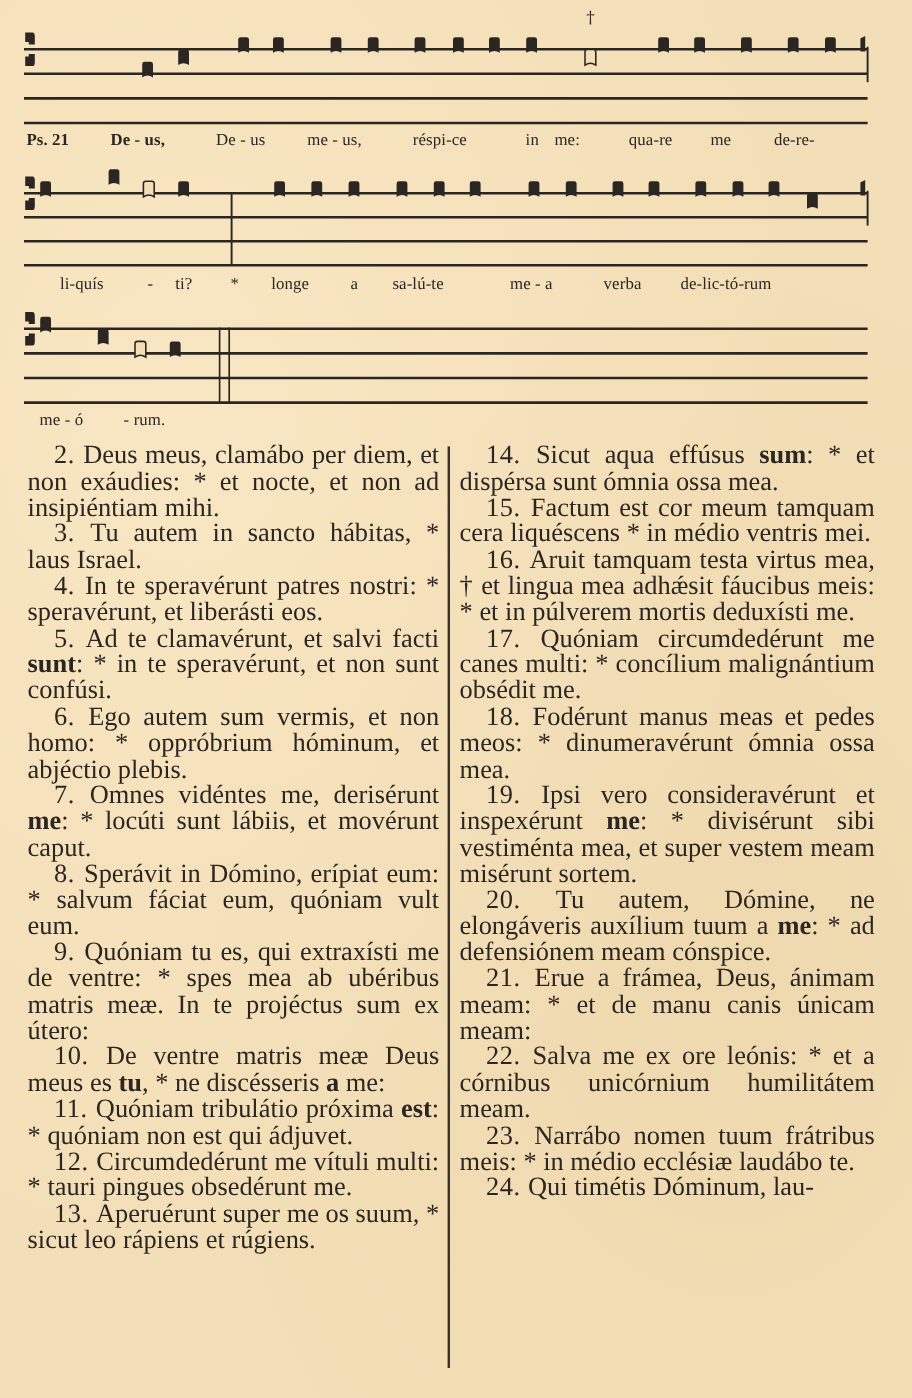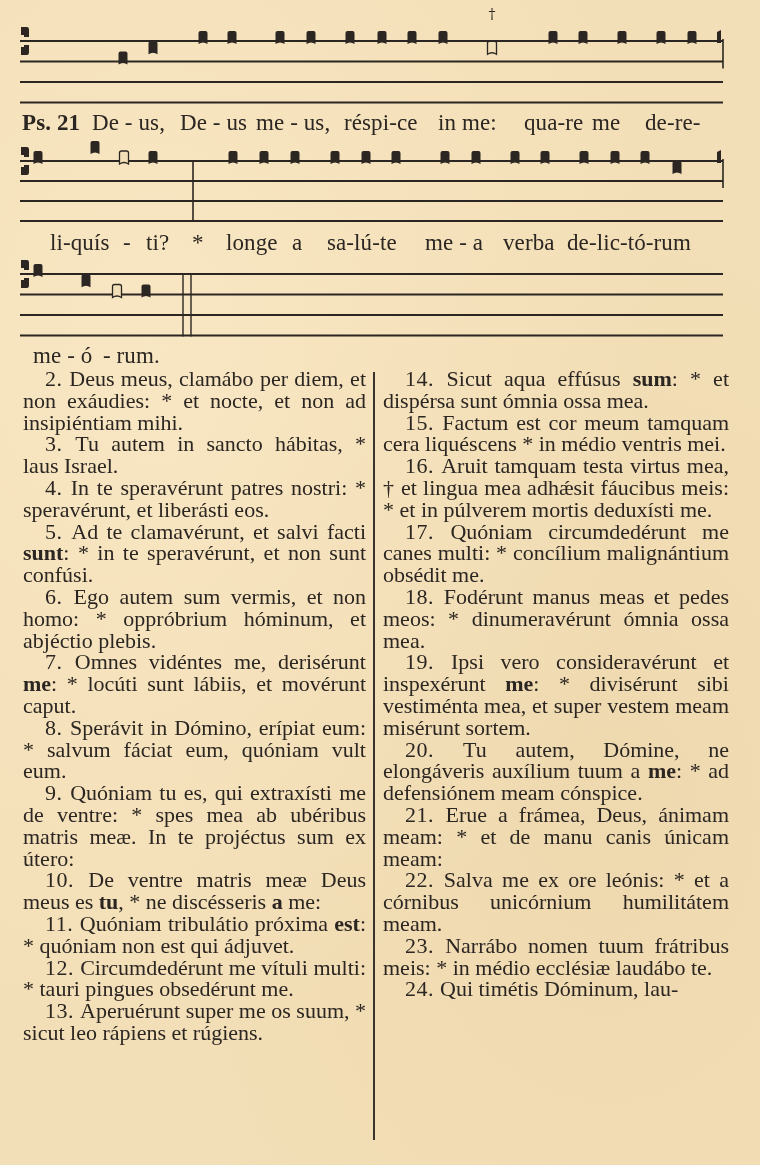--- a/index.html
+++ b/index.html
@@ -10,21 +10,21 @@
       radial-gradient(ellipse at 20% 30%, rgba(255,240,210,0.45), rgba(255,240,210,0) 60%),
       radial-gradient(ellipse at 80% 70%, rgba(230,205,160,0.35), rgba(230,205,160,0) 55%);
     color: #2c2622;
     font-family: "Liberation Serif", "DejaVu Serif", serif;
     position: relative;
   }
   .staff { position: absolute; left: 0; width: 760px; }
   .staff svg { position: absolute; left: 0; top: 0; overflow: visible; }
   .lyric {
     position: absolute; left: 0; width: 760px;
-    font-size: 23px; letter-spacing: 0.1px; white-space: nowrap;
+    font-size: 14px; letter-spacing: 0.1px; white-space: nowrap;
   }
   .lyric span { position: absolute; top: 0; }
   .lyric .ps-label { font-weight: bold; }
   .columns { position: absolute; top: 368px; left: 0; width: 760px; }
   .col {
     position: absolute; top: 0;
     font-size: 22px; line-height: 21.8px;
     text-align: justify;
   }
   .col-left { left: 23px; width: 343px; }
@@ -64,21 +64,21 @@
       <path d="M617.5,33 q0,-2 2,-2 h5 q2,0 2,2 v11 q-4.5,-3 -9,0 z" fill="#2c2622"></path>
       <path d="M656.5,33 q0,-2 2,-2 h5 q2,0 2,2 v11 q-4.5,-3 -9,0 z" fill="#2c2622"></path>
       <path d="M687.5,33 q0,-2 2,-2 h5 q2,0 2,2 v11 q-4.5,-3 -9,0 z" fill="#2c2622"></path>
       <path d="M717,32 l4,-2 v13 h-4 z" fill="#2c2622"></path>
       <line x1="723" x2="723" y1="39" y2="68.5" stroke="#2c2622" stroke-width="1.6"></line>
     </svg>
 </div>
 
 <div class="lyric" style="top:110px;height:26px;">
   <span class="ps-label" style="left:22px;">Ps. 21</span>
-  <span style="left:92px;">De - us,</span>
+  <span style="left:92px;font-weight:bold;">De - us,</span>
   <span style="left:180px;">De - us</span>
   <span style="left:256px;">me - us,</span>
   <span style="left:344px;">réspi-ce</span>
   <span style="left:438px;">in</span>
   <span style="left:462px;">me:</span>
   <span style="left:524px;">qua-re</span>
   <span style="left:592px;">me</span>
   <span style="left:645px;">de-re-</span>
 </div>
 

